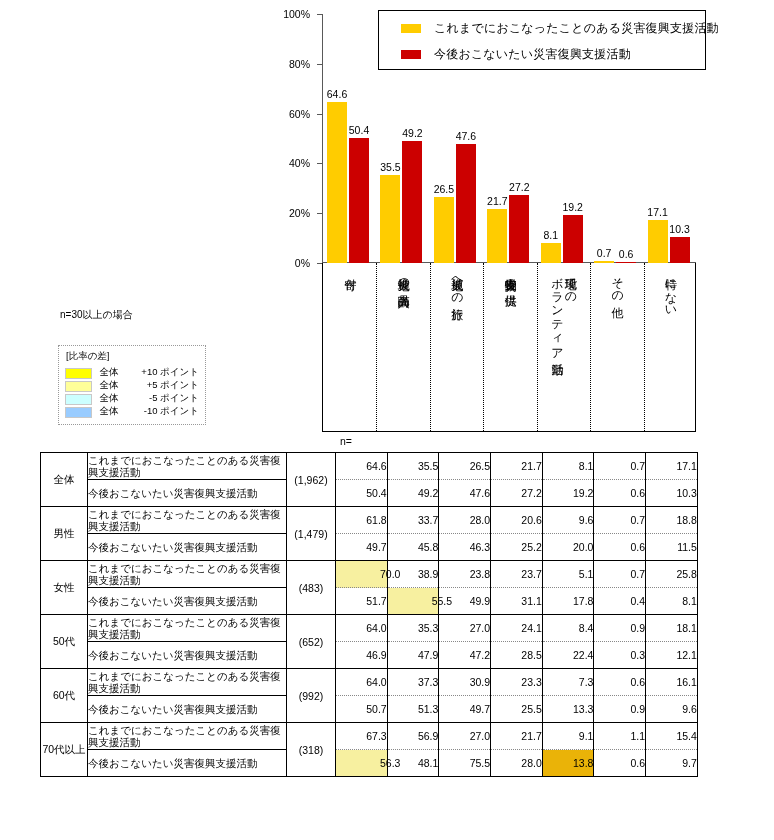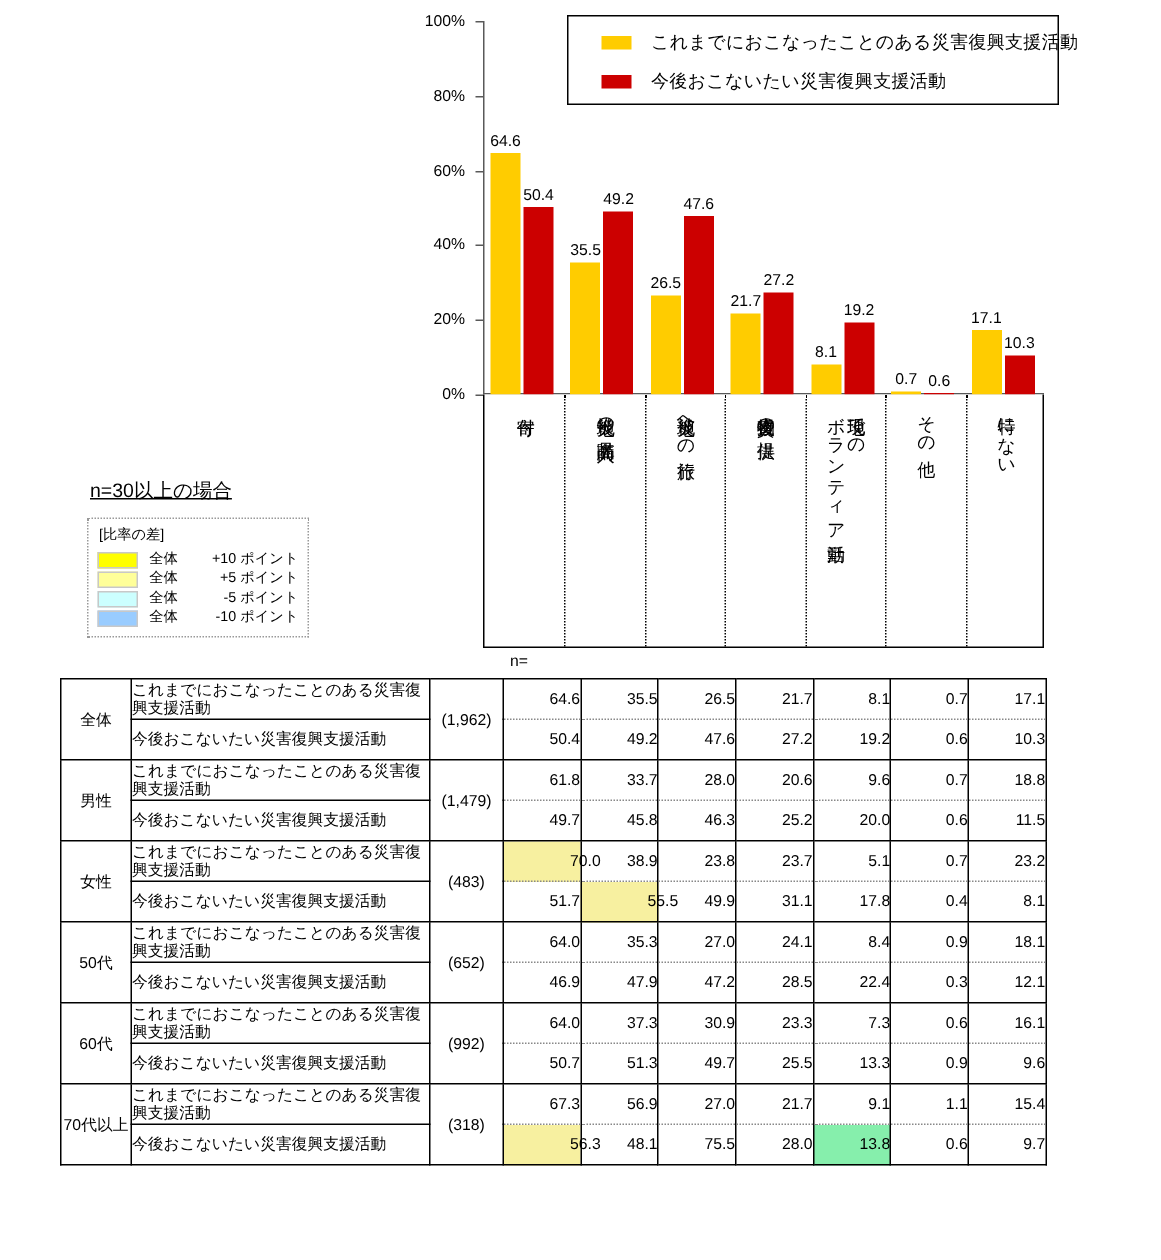--- a/index.html
+++ b/index.html
@@ -123,23 +123,22 @@
     text-orientation: upright;
     font-size: 12px;
     line-height: 1.12;
     letter-spacing: .5px;
     white-space: nowrap;
   }
 
   
   .nnote {
     position: absolute;
-    left: 60px; top: 318px;
-    font-size: 13px;
-    text-decoration: underline;
+    left: 60px; top: 308px;
+    font-size: 10px;
   }
   .diffbox {
     position: absolute;
     left: 58px; top: 345px;
     width: 148px; height: 80px;
     border: 1px dotted #999;
     background: #fff;
     box-sizing: border-box;
     padding: 3px 6px 0 6px;
   }
@@ -199,21 +198,21 @@
   td.v {
     width: 51.7px;
     text-align: right;
     padding-right: 9px;
     border-left: 1px dotted #000;
     border-right: 1px dotted #000;
   }
   tr.lower td.v { border-top: 1px dotted #888; }
   tr.upper td.v { border-bottom: none; }
   td.v.hl-yellow { background: #F7F0A0; padding-left: 44px; }
-  td.v.hl-blue   { background: #86efac; margin-left: 12px; }
+  td.v.hl-blue   { background: #eab308; margin-left: 12px; }
   tr.grp-start td { border-top: 1.6px solid #000; }
   tr.grp-end td { border-bottom: 1.6px solid #000; }
 </style>
 </head>
 <body>
 
 <div class="page">
 
   <div class="chart-area">
 
@@ -403,21 +402,21 @@
           <tr class="upper grp-start">
             <td class="grp" rowspan="2">女性</td>
             <td class="qlabel top">これまでにおこなったことのある災害復興支援活動</td>
             <td class="n" rowspan="2">(483)</td>
             <td class="v hl-yellow">70.0</td>
             <td class="v ">38.9</td>
             <td class="v ">23.8</td>
             <td class="v ">23.7</td>
             <td class="v ">5.1</td>
             <td class="v ">0.7</td>
-            <td class="v ">23.2</td>
+            <td class="v ">25.8</td>
           </tr>
           <tr class="lower grp-end">
             <td class="qlabel">今後おこないたい災害復興支援活動</td>
             <td class="v ">51.7</td>
             <td class="v hl-yellow">55.5</td>
             <td class="v ">49.9</td>
             <td class="v ">31.1</td>
             <td class="v ">17.8</td>
             <td class="v ">0.4</td>
             <td class="v ">8.1</td>

